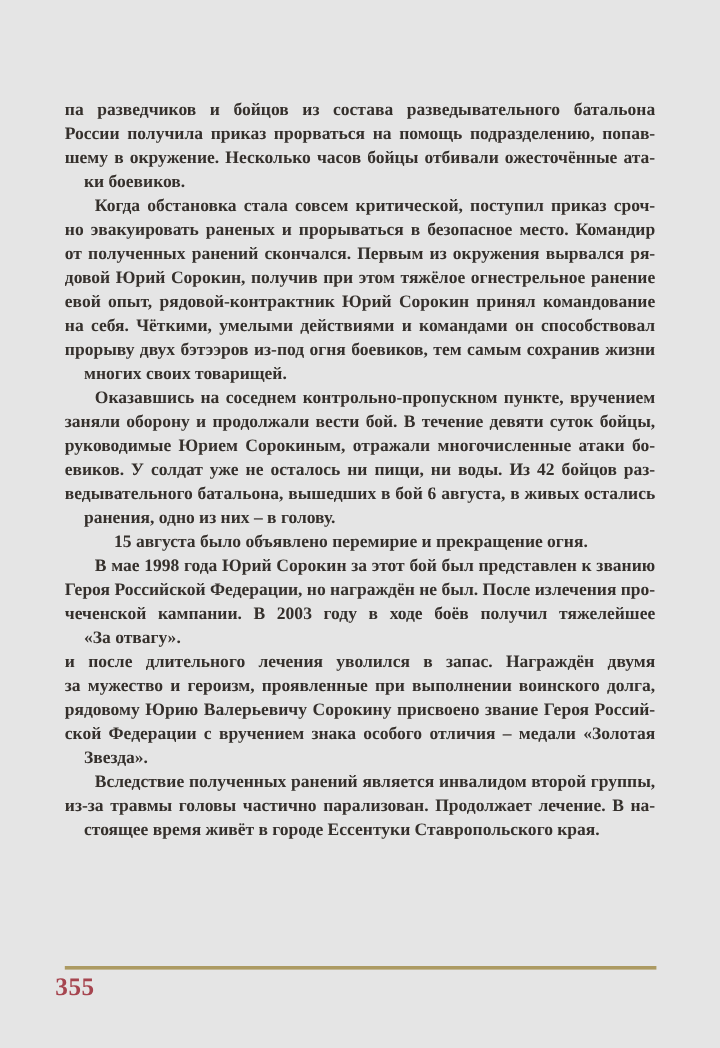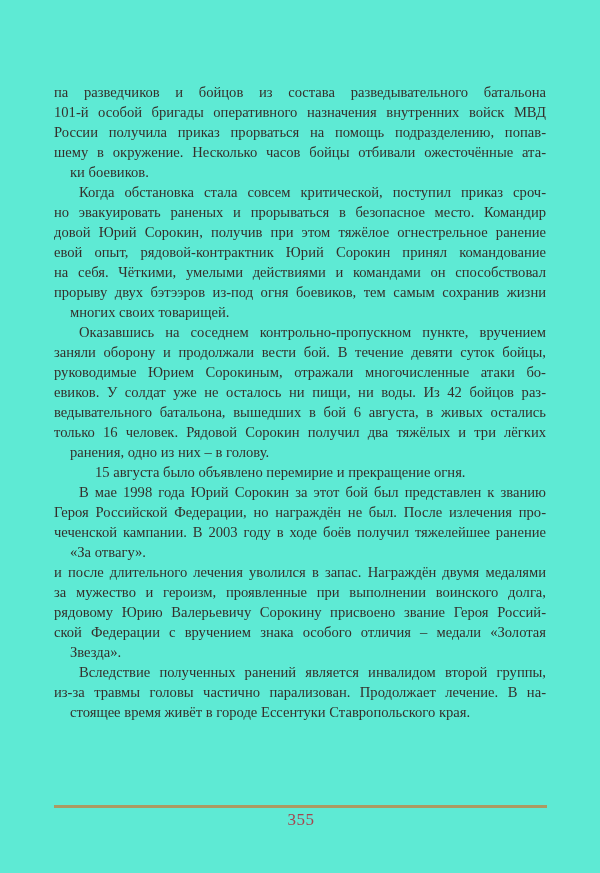--- a/index.html
+++ b/index.html
@@ -10,21 +10,22 @@
   body {
     width: 600px;
     height: 873px;
     position: relative;
     font-family: "Liberation Serif", "DejaVu Serif", serif;
     overflow: hidden;
   }
   .book-page {
     position: absolute;
     inset: 0;
-    background: #5eead4;
+    background: #e5e5e5;
+    font-weight: bold;
   }
   .page-text {
     position: absolute;
     left: 54px;
     top: 82px;
     width: 492px;
     font-size: 14.6px;
     line-height: 20px;
     color: #35302c;
   }
@@ -46,57 +47,56 @@
   .footer-rule {
     position: absolute;
     left: 54px;
     top: 805px;
     width: 493px;
     height: 3px;
     background: #ac9a62;
   }
   .page-number {
     position: absolute;
-    left: 56px;
+    left: 46px;
     top: 810px;
     width: 490px;
-    text-align: center;
-    font-size: 17px;
+    text-align: left;
+    font-size: 21px;
     color: #a6454f;
     letter-spacing: 0.5px;
   }
 </style>
 </head>
 <body>
 
 <div class="book-page">
   <div class="page-text" style="color: rgb(53, 48, 44);">
       <div class="para">
         <div class="line">па разведчиков и бойцов из состава разведывательного батальона</div>
-        <div class="line">101-й особой бригады оперативного назначения внутренних войск МВД</div>
         <div class="line">России получила приказ прорваться на помощь подразделению, попав-</div>
         <div class="line">шему в окружение. Несколько часов бойцы отбивали ожесточённые ата-</div>
         <div class="line final">ки боевиков.</div>
       </div>
       <div class="para">
         <div class="line indent">Когда обстановка стала совсем критической, поступил приказ сроч-</div>
         <div class="line">но эвакуировать раненых и прорываться в безопасное место. Командир</div>
+        <div class="line">от полученных ранений скончался. Первым из окружения вырвался ря-</div>
         <div class="line">довой Юрий Сорокин, получив при этом тяжёлое огнестрельное ранение</div>
         <div class="line">евой опыт, рядовой-контрактник Юрий Сорокин принял командование</div>
         <div class="line">на себя. Чёткими, умелыми действиями и командами он способствовал</div>
         <div class="line">прорыву двух бэтээров из-под огня боевиков, тем самым сохранив жизни</div>
         <div class="line final">многих своих товарищей.</div>
       </div>
       <div class="para">
         <div class="line indent">Оказавшись на соседнем контрольно-пропускном пункте, вручением</div>
         <div class="line">заняли оборону и продолжали вести бой. В течение девяти суток бойцы,</div>
         <div class="line">руководимые Юрием Сорокиным, отражали многочисленные атаки бо-</div>
         <div class="line">евиков. У солдат уже не осталось ни пищи, ни воды. Из 42 бойцов раз-</div>
         <div class="line">ведывательного батальона, вышедших в бой 6 августа, в живых остались</div>
-        <div class="line">только 16 человек. Рядовой Сорокин получил два тяжёлых и три лёгких</div>
         <div class="line final">ранения, одно из них – в голову.</div>
       </div>
       <div class="para">
         <div class="line final indent">15 августа было объявлено перемирие и прекращение огня.</div>
       </div>
       <div class="para">
         <div class="line indent">В мае 1998 года Юрий Сорокин за этот бой был представлен к званию</div>
         <div class="line">Героя Российской Федерации, но награждён не был. После излечения про-</div>
         <div class="line">чеченской кампании. В 2003 году в ходе боёв получил тяжелейшее ранение</div>
         <div class="line final">«За отвагу».</div>

